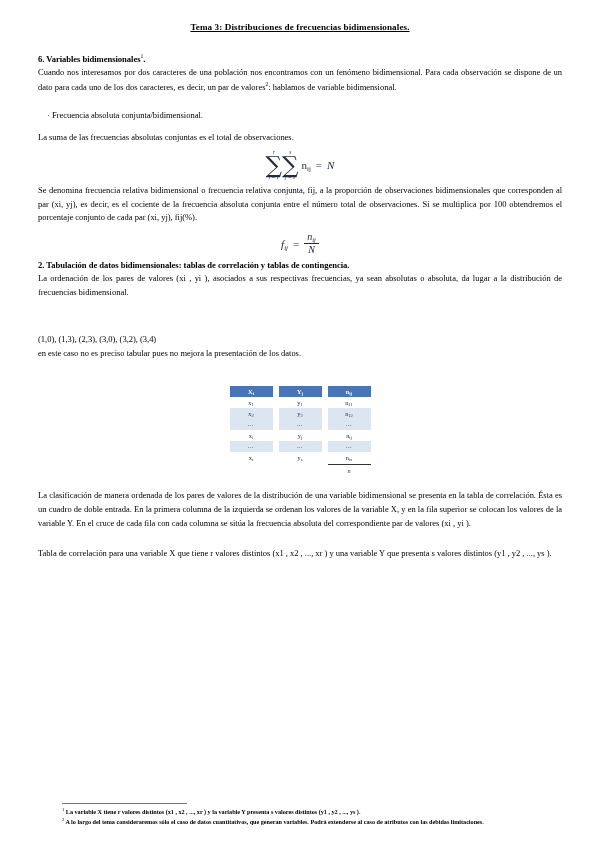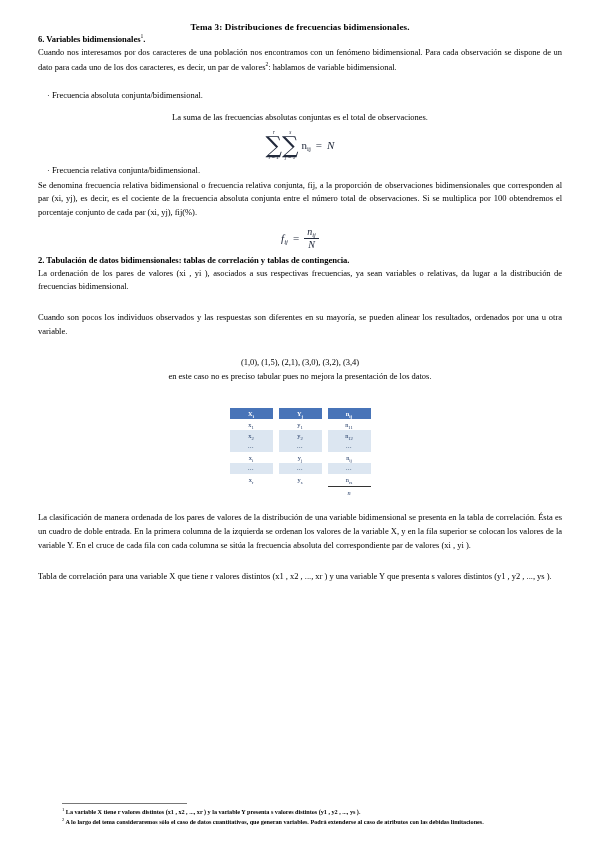--- a/index.html
+++ b/index.html
@@ -19,22 +19,23 @@
     position: relative;
     width: 600px;
     height: 848px;
     box-sizing: border-box;
     padding: 22px 38px 0 38px;
   }
   .doc-title {
     text-align: center;
     font-weight: bold;
     font-size: 9.1px;
+    text-decoration: underline;
     letter-spacing: 0.1px;
-    margin: 0 0 0 0;
+    margin: 0 0 20px 0;
     line-height: 1.25;
   }
   .section-head {
     font-weight: bold;
     font-size: 8.6px;
     margin: 0 0 1px 0;
     line-height: 1.3;
     letter-spacing: -0.05px;
   }
   .section-head sup {
@@ -43,21 +44,21 @@
     font-weight: normal;
   }
   p.body-text {
     font-size: 8.5px;
     line-height: 1.62;
     margin: 0;
     text-align: justify;
     letter-spacing: -0.02px;
   }
   p.body-text.nojust {
-    text-align: center;
+    text-align: left;
   }
   p.body-text sup {
     font-size: 5.6px;
     vertical-align: super;
   }
   .sub-head {
     font-size: 8.5px;
     line-height: 1.62;
     margin: 1px;
     padding-left: 8px;
@@ -281,42 +282,40 @@
         <span class="sigma">∑</span>
         <span class="lim">i = 1</span>
       </span><span class="bigsum">
         <span class="lim">s</span>
         <span class="sigma">∑</span>
         <span class="lim">j = 1</span>
       </span><span class="sumterm"><span>n</span><sub>ij</sub></span><span class="eq-equals">=</span><span class="eq-N">N</span>
     </span>
   </div>
 
-  <div class="sub-head">· Frecuencia relativa conjunta/bidimensional.</div>
   <p class="body-text">Se denomina frecuencia relativa bidimensional o frecuencia relativa conjunta, fij, a la proporción de observaciones bidimensionales que corresponden al par (xi, yj), es decir, es el cociente de la frecuencia absoluta conjunta entre el número total de observaciones. Si se multiplica por 100 obtendremos el porcentaje conjunto de cada par (xi, yj), fij(%).</p>
 
   <div class="formula-block">
     <span class="fracformula">
       <span class="lhs"><span>f</span><sub>ij</sub></span><span class="eq-equals">=</span><span class="frac">
         <span class="num"><span>n</span><sub>ij</sub></span>
         <span class="den">N</span>
       </span>
     </span>
   </div>
 
   <div class="section-head">2. Tabulación de datos bidimensionales: tablas de correlación y tablas de contingencia.</div>
-  <p class="body-text">La ordenación de los pares de valores (xi , yi ), asociados a sus respectivas frecuencias, ya sean variables o relativas, da lugar a la distribución de frecuencias bidimensional.</p>
+  <p class="body-text">La ordenación de los pares de valores (xi , yi ), asociados a sus respectivas frecuencias, ya sean absolutas o absoluta, da lugar a la distribución de frecuencias bidimensional.</p>
 
   <div class="gap-lg"></div>
 
-  <p class="body-text">Cuando son pocos los individuos observados y las respuestas son diferentes en su mayoría, se pueden alinear los resultados, ordenados por una u otra variable.</p>
 
   <div class="gap-lg"></div>
 
-  <p class="body-text nojust">(1,0), (1,5), (2,1), (3,0), (3,2), (3,4)</p>
+  <p class="body-text nojust">(1,0), (1,3), (2,3), (3,0), (3,2), (3,4)</p>
   <p class="body-text nojust">en este caso no es preciso tabular pues no mejora la presentación de los datos.</p>
 
   <div class="gap-lg"></div>
 
 
   <div class="table-wrap">
     <div class="corr-table">
 
       <div class="corr-col">
         <div class="corr-cell head"><span>X</span><sub>i</sub></div>

